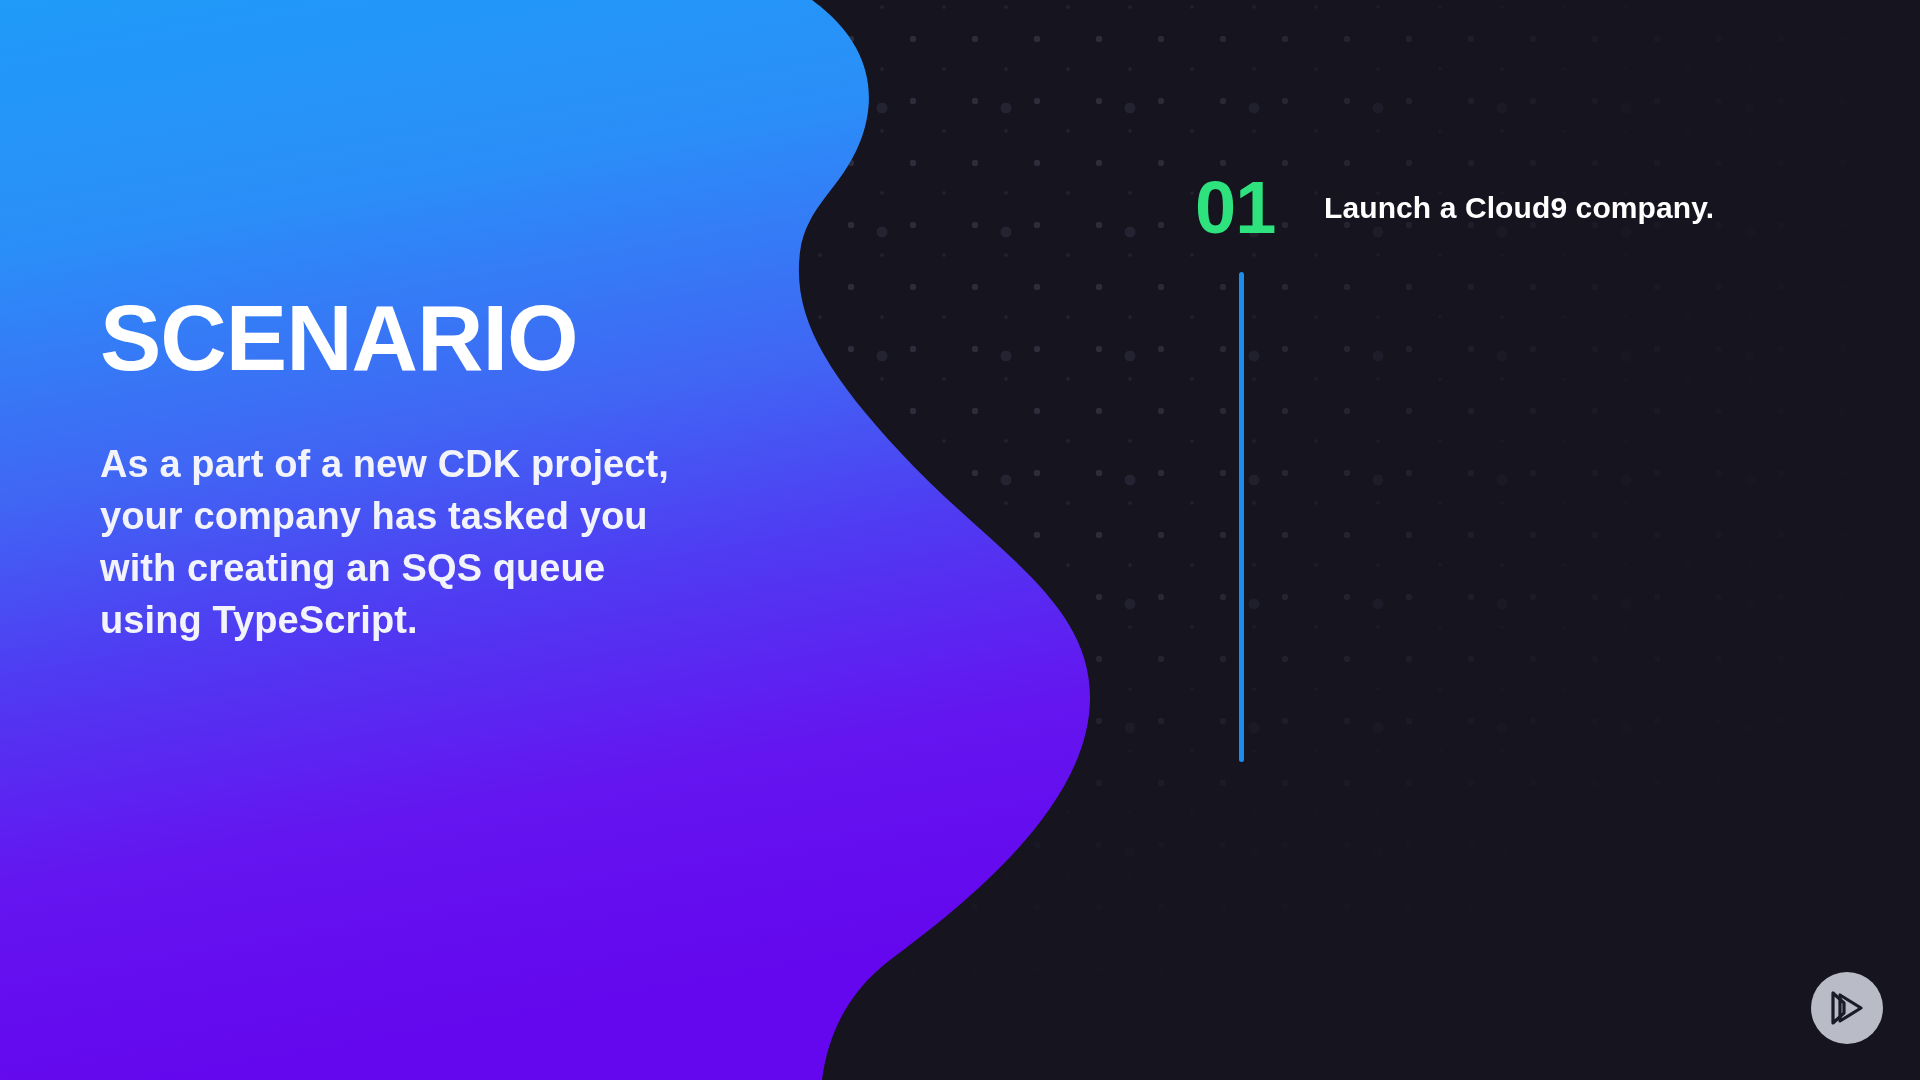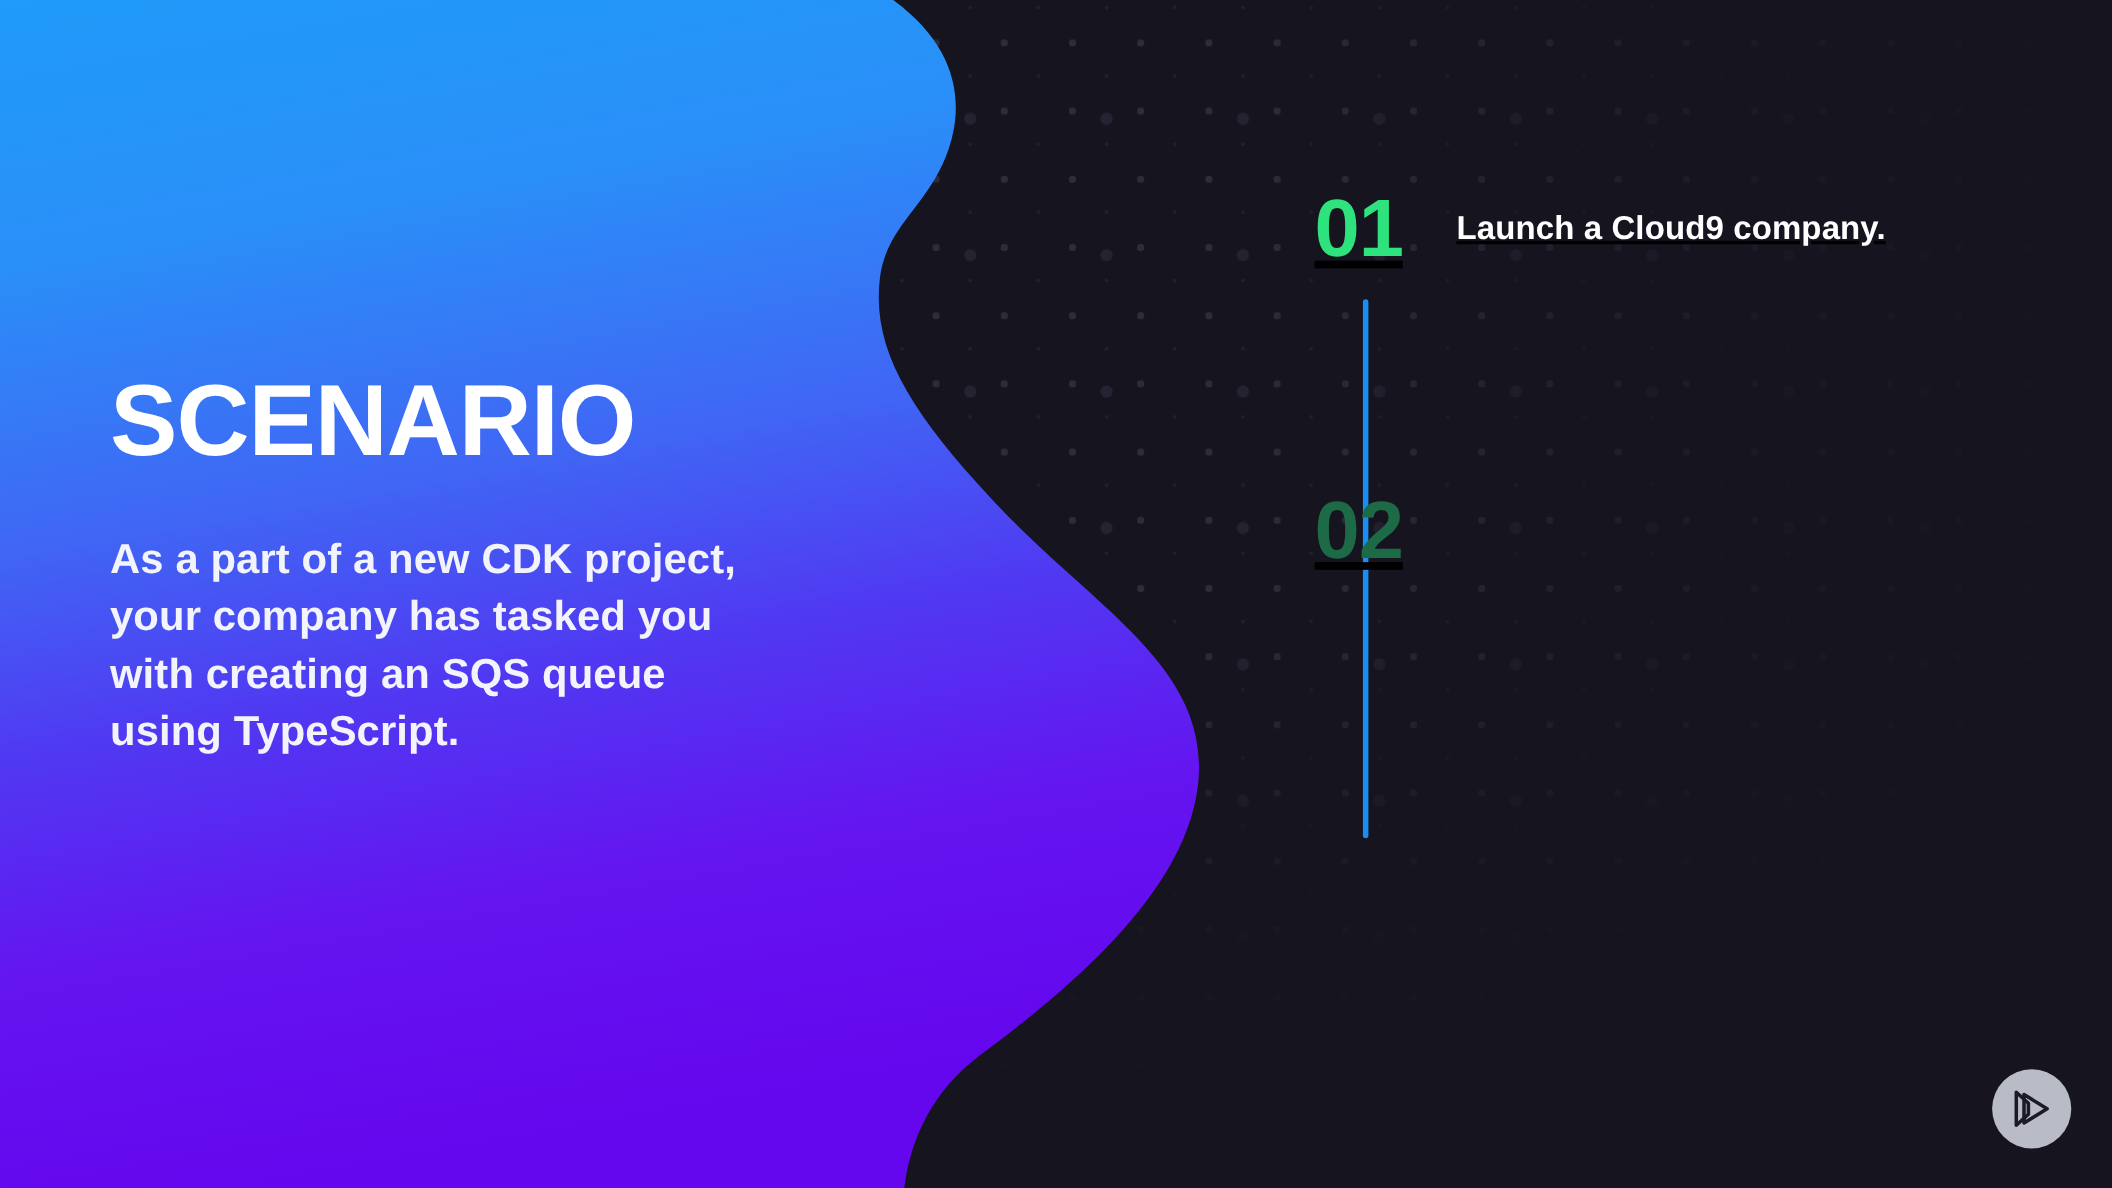--- a/index.html
+++ b/index.html
@@ -60,21 +60,20 @@
     height: 1080px;
   }
 
   
   .left-content {
     position: absolute;
     left: 100px;
     top: 292px;
     width: 600px;
     z-index: 5;
-    margin-top: 45px;
   }
   .scenario-title {
     margin: 0;
     font-size: 92px;
     line-height: 1;
     font-weight: 800;
     letter-spacing: -1px;
     color: #ffffff;
     font-family: "Liberation Sans", sans-serif;
   }
@@ -94,21 +93,20 @@
     position: absolute;
     left: 1195px;
     top: 160px;
     z-index: 6;
   }
   .step {
     position: relative;
     display: flex;
     align-items: center;
     height: 96px;
-    text-decoration: underline;
   }
   .step-number {
     font-size: 74px;
     font-weight: 800;
     line-height: 1;
     letter-spacing: -1px;
     width: 120px;
   }
   .step-number.is-active { color: #2ee37e; }
   .step-number.is-upcoming { color: #1d6b46; }
@@ -189,24 +187,20 @@
   </div>
 
   <div class="progress-rail"></div>
 
   <div class="steps">
     <div class="step">
       <span class="step-number is-active">01</span>
       <span class="step-label">Launch a Cloud9 company.</span>
     </div>
     <div class="step-spacer"></div>
-    <div class="step">
-      <span class="step-number is-upcoming">02</span>
-      <span class="step-label"></span>
-    </div>
   </div>
 
   <div class="play-badge">
     <svg width="40" height="38" viewBox="0 0 40 38">
       <path d="M6 4 L6 34 L17 24 L17 14 Z" fill="none" stroke="#1b1a28" stroke-width="3.2" stroke-linejoin="round"></path>
       <path d="M13 6 L13 32 L34 19 Z" fill="none" stroke="#1b1a28" stroke-width="3.2" stroke-linejoin="round"></path>
     </svg>
   </div>
 
 </div>

